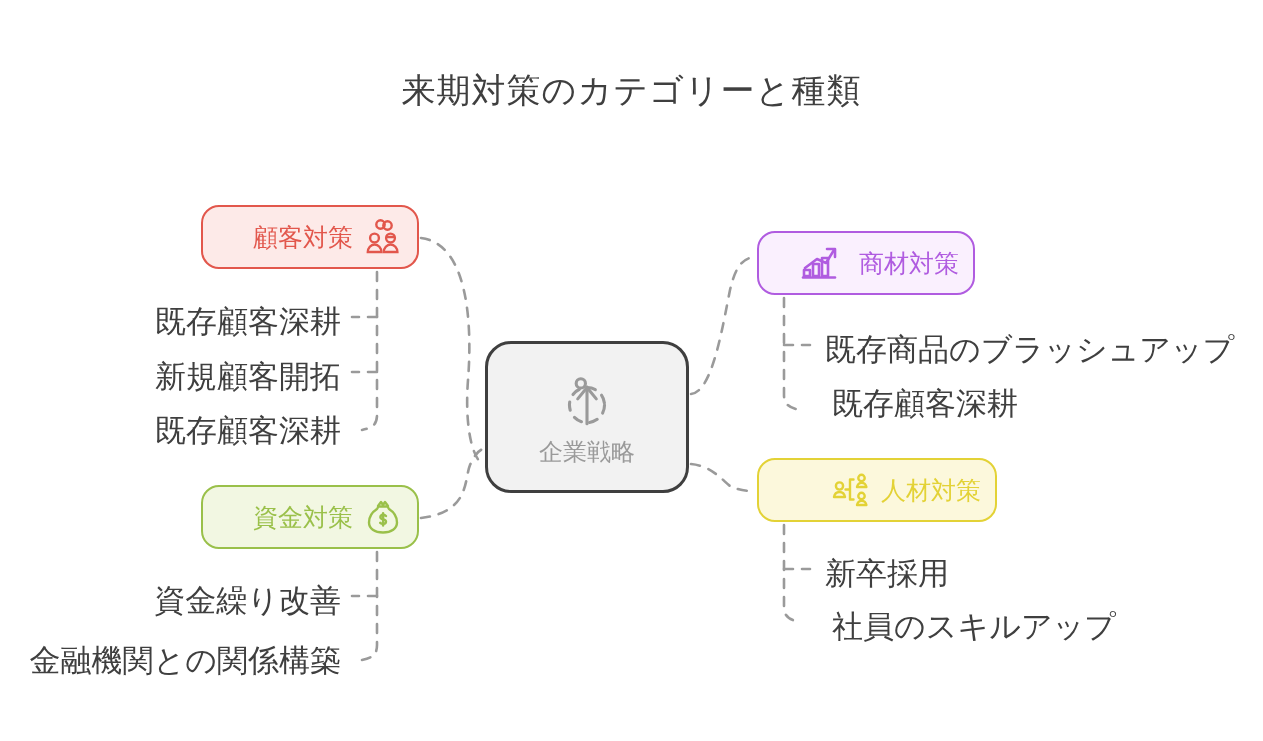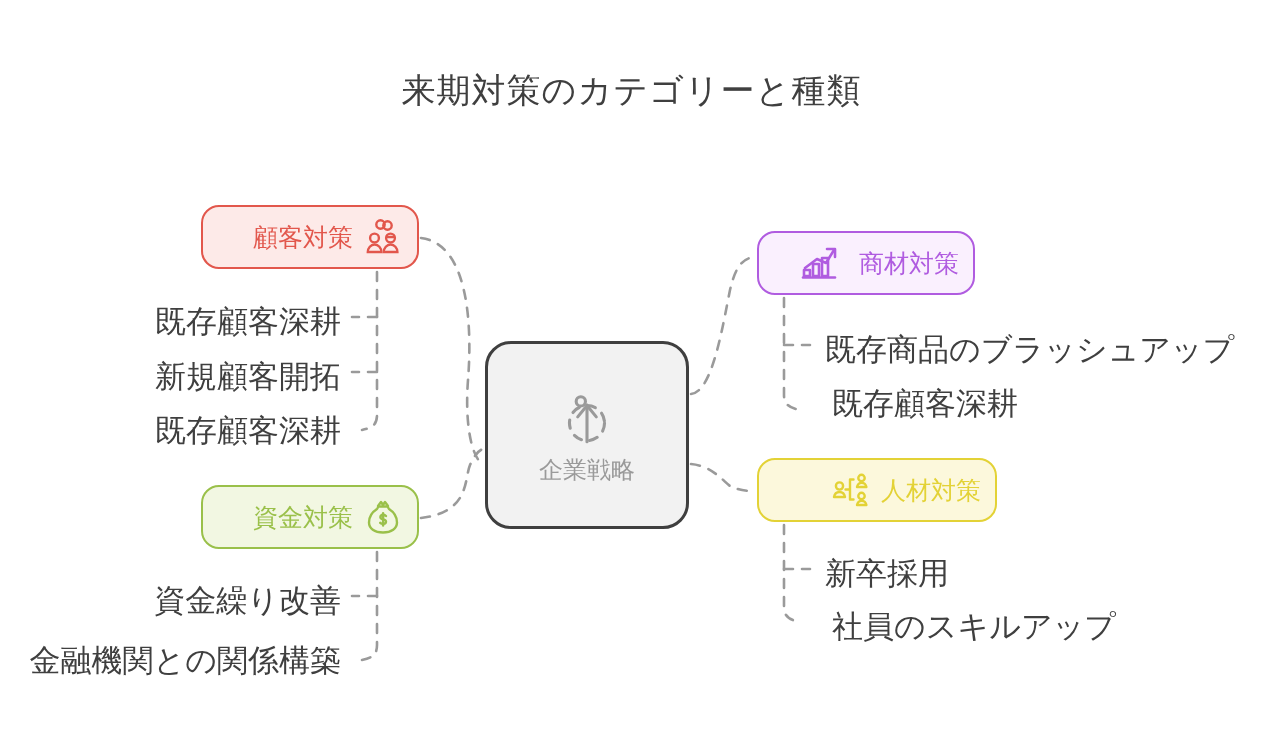--- a/index.html
+++ b/index.html
@@ -71,21 +71,21 @@
   #pill-funding  { left: 201px; top: 485px; width: 218px; }
   #pill-product  { left: 757px; top: 231px; width: 218px; gap: 20px; }
   #pill-hr       { left: 757px; top: 458px; width: 240px; }
 
   
   #center-node {
     position: absolute;
     left: 485px;
     top: 341px;
     width: 204px;
-    height: 188px;
+    height: 152px;
     box-sizing: border-box;
     border: 3px solid #3f3f3f;
     border-radius: 26px;
     background: #f2f2f2;
     display: flex;
     flex-direction: column;
     align-items: center;
     justify-content: center;
     gap: 4px;
   }

